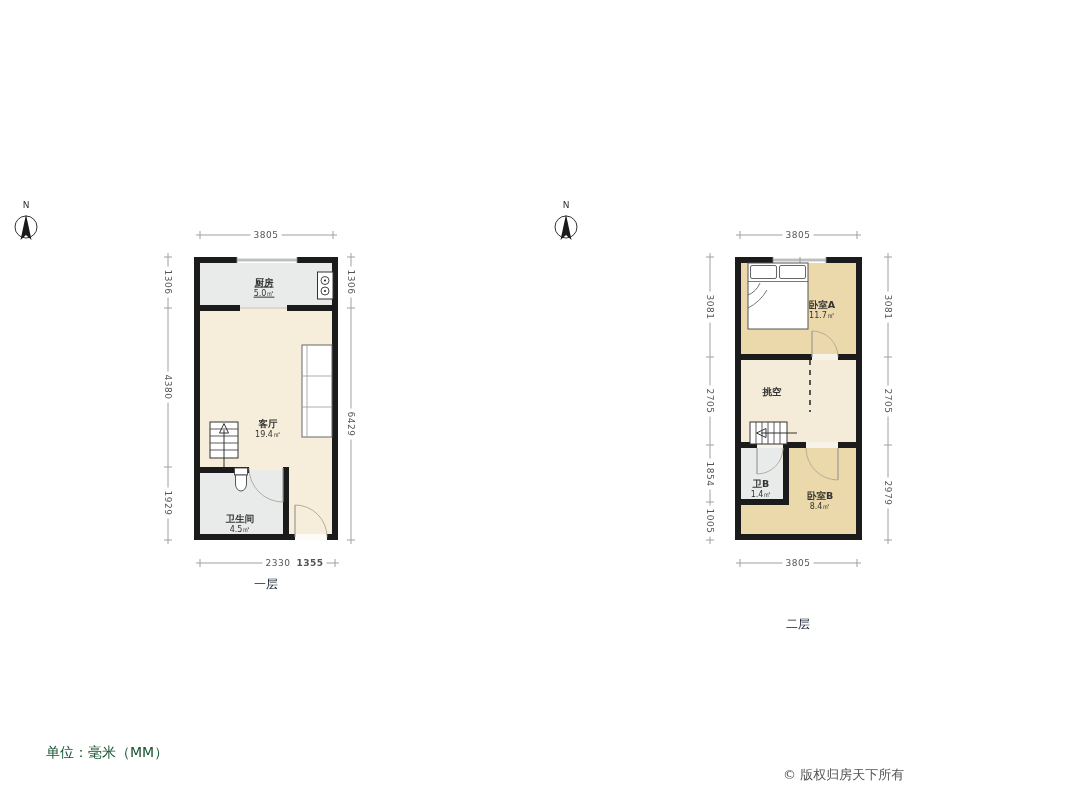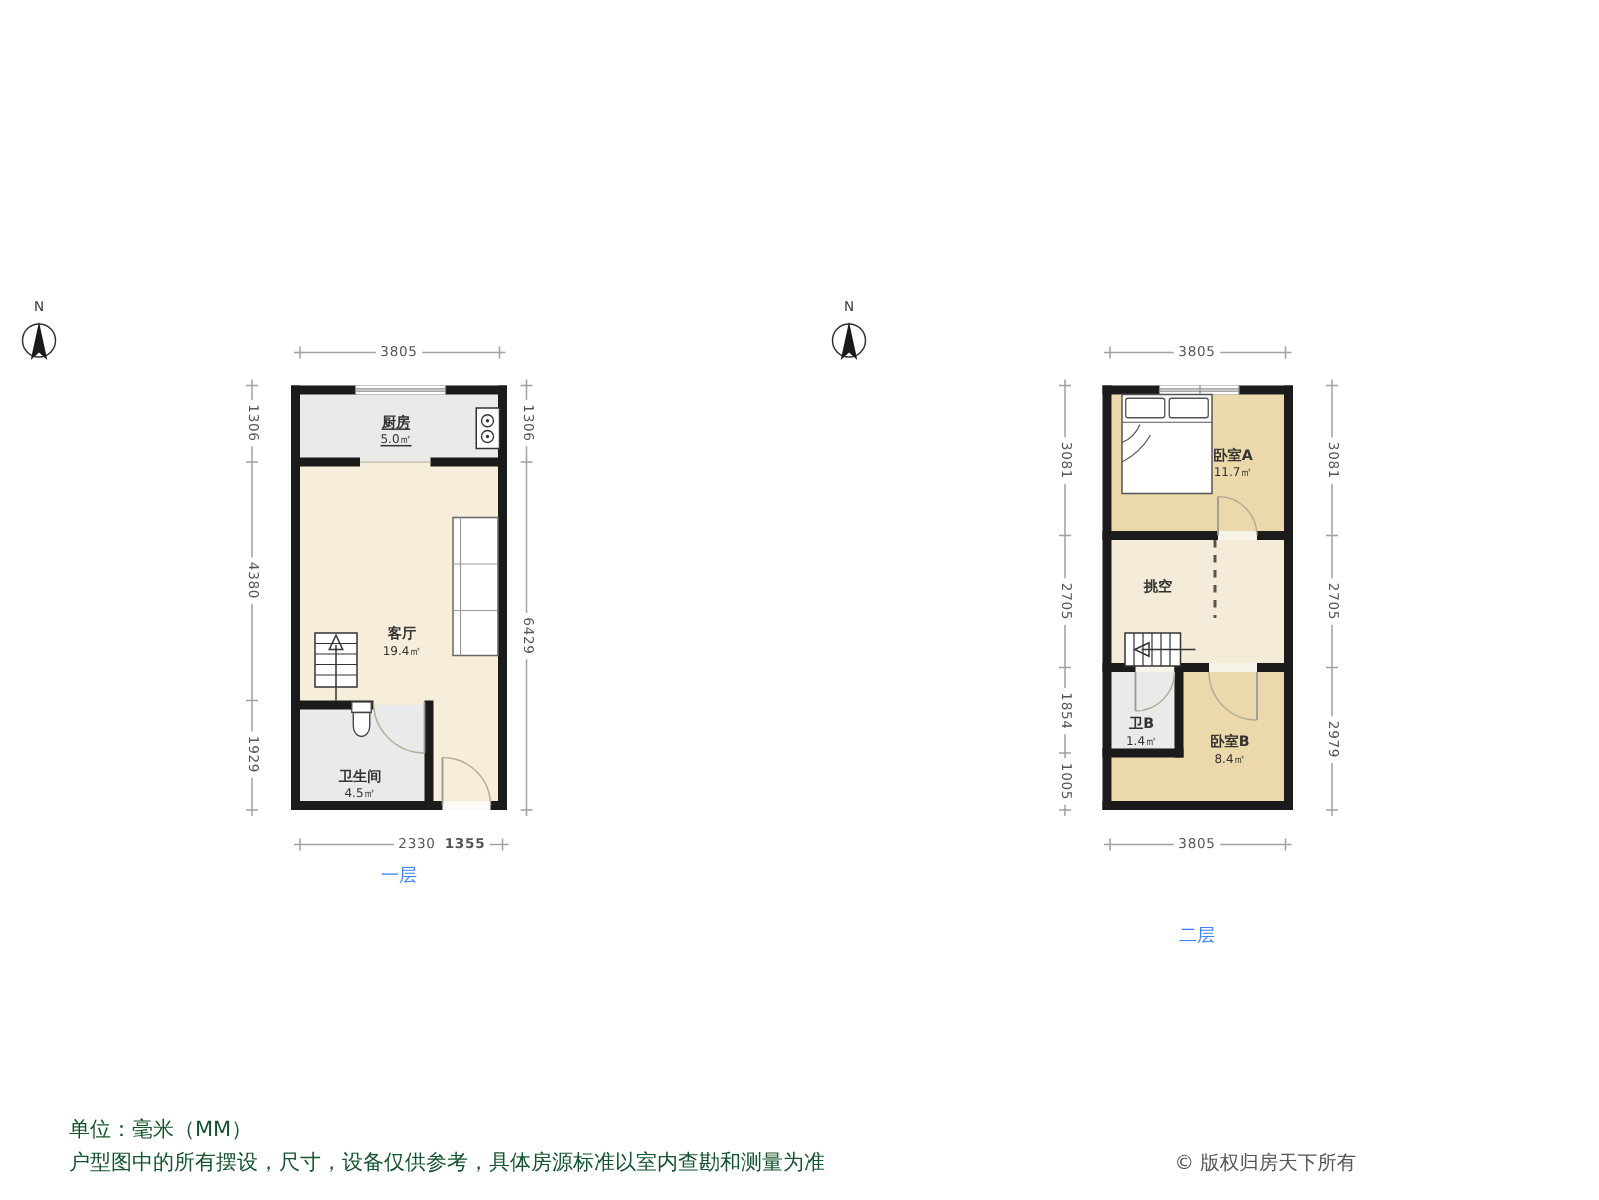--- a/index.html
+++ b/index.html
@@ -6,21 +6,21 @@
   #stage{position:relative;width:1066px;height:800px;background:#fff;overflow:hidden;
          font-family:"DejaVu Sans","Liberation Sans",sans-serif;}
   #planart{position:absolute;left:0;top:0;}
   .dim-label{position:absolute;font-size:9px;color:#555;background:#fff;padding:0 3px;
              transform:translate(-50%,-50%);white-space:nowrap;letter-spacing:.5px;}
   .dim-label.v{transform:translate(-50%,-50%) rotate(90deg);}
   .room-label{position:absolute;transform:translate(-50%,-50%);text-align:center;color:#333;
               line-height:1.3;white-space:nowrap;}
   .room-label .rname{display:block;font-size:9.5px;font-weight:bold;}
   .room-label .rarea{display:block;font-size:8px;}
-  .floor-label{position:absolute;transform:translate(-50%,-50%);font-size:12px;color:#3b82f6;white-space:nowrap;}
+  .floor-label{position:absolute;transform:translate(-50%,-50%);font-size:12px;color:#0f172a;white-space:nowrap;}
   .north-n{position:absolute;transform:translate(-50%,-50%);font-size:9px;color:#333;}
   .note{position:absolute;font-size:14px;color:#14532d;white-space:nowrap;}
   .copyright{position:absolute;font-size:13px;color:#555;white-space:nowrap;}
 </style>
 </head>
 <body>
 
 <div id="stage">
 
   <svg id="planart" width="1066" height="800" viewBox="0 0 1066 800">
@@ -218,16 +218,15 @@
   <div class="room-label" style="left:761px;top:489px;">
     <span class="rname">卫B</span>
     <span class="rarea">1.4㎡</span>
   </div>
   <div class="room-label" style="left:820px;top:473px;margin-top:28px;">
     <span class="rname">卧室B</span>
     <span class="rarea">8.4㎡</span>
   </div>
 
   <span class="note" style="left:46px;top:744px;">单位：毫米（MM）</span>
-  <span class="note" style="left:46px;top:766px;">户型图中的所有摆设，尺寸，设备仅供参考，具体房源标准以室内查勘和测量为准</span>
   <span class="copyright" style="left:783px;top:766px;text-align:right;">© 版权归房天下所有</span>
 
 </div>
 
 </body></html>

